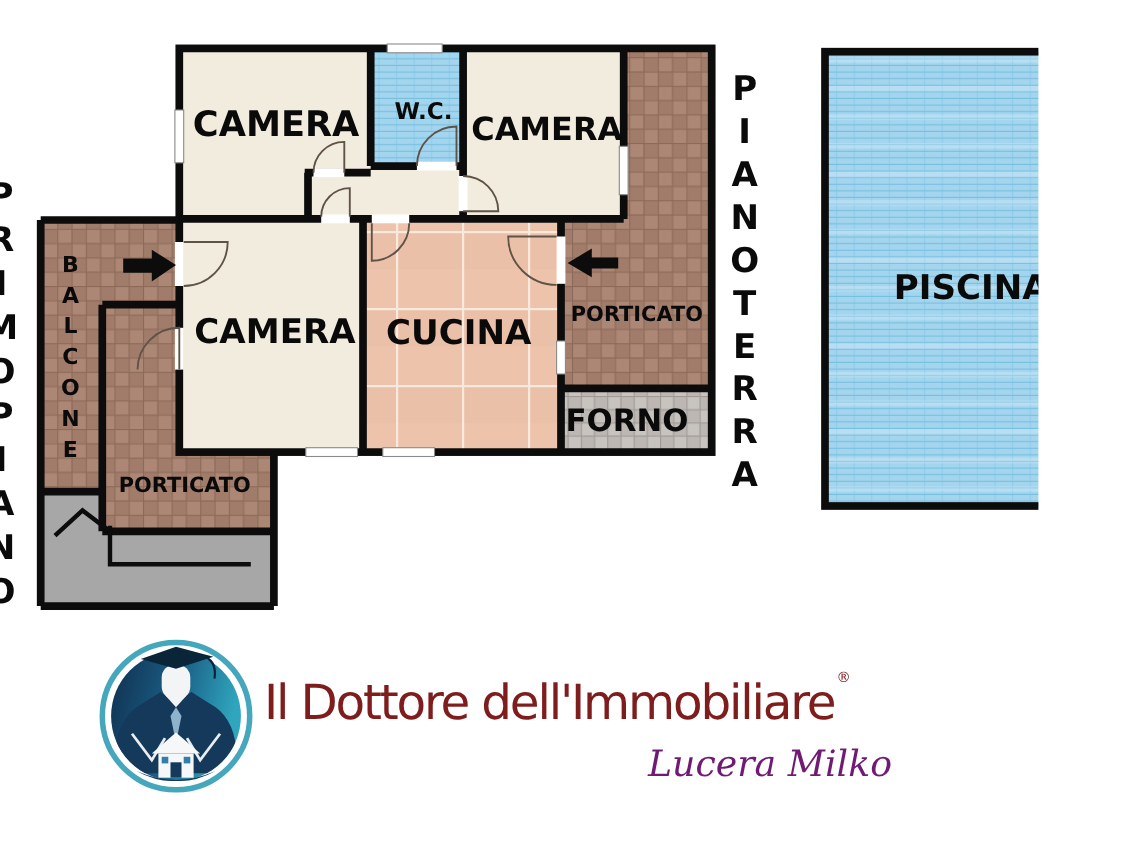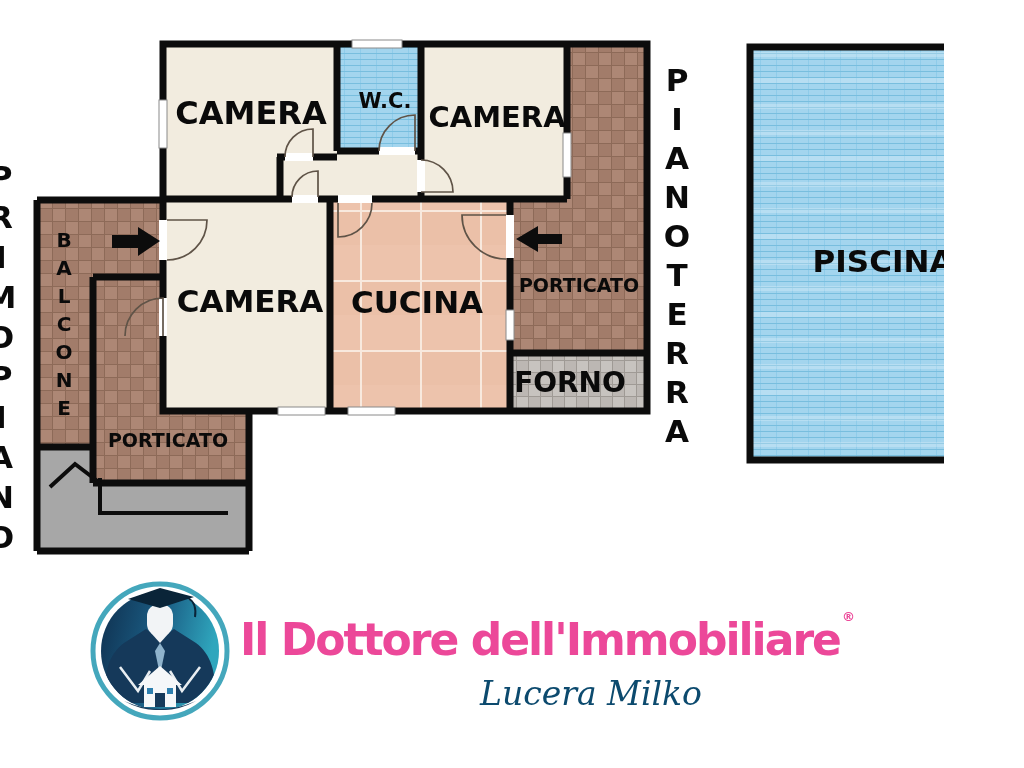--- a/index.html
+++ b/index.html
@@ -1,25 +1,25 @@
 <!DOCTYPE html>
 <html><head>
 <meta charset="utf-8">
 <style>
   html,body{margin:0;padding:0;background:#ffffff;}
   .canvas{position:relative;width:944px;height:768px;background:#ffffff;overflow:hidden;
           font-family:"DejaVu Sans","Liberation Sans",sans-serif;}
   svg text{font-family:"DejaVu Sans","Liberation Sans",sans-serif;}
   .plan-svg{position:absolute;left:0;top:0;}
   .brand-name{position:absolute;left:240px;top:614px;width:760px;
-      font-size:44px;font-weight:bold;letter-spacing:-2px;color:#ec4899;white-space:nowrap;}
+      font-size:44px;font-weight:normal;letter-spacing:-2px;color:#7f1d1d;white-space:nowrap;}
   .brand-name sup{font-size:13px;letter-spacing:0;position:relative;top:-18px;left:2px;}
-  .brand-sign{position:absolute;left:480px;top:674px;width:440px;
+  .brand-sign{position:absolute;left:480px;top:674px;width:440px;text-align:center;
       font-family:"DejaVu Serif","Liberation Serif",serif;font-style:italic;
-      font-size:33px;color:#0c4a6e;}
+      font-size:33px;color:#701a75;}
 </style>
 </head>
 <body>
 
 <div class="canvas">
 
 <svg class="plan-svg" width="1024" height="768" viewBox="0 0 1024 768">
   <defs>
     <pattern id="bluePat" width="16" height="6" patternUnits="userSpaceOnUse">
       <rect width="16" height="6" fill="#a3d5ee"></rect>

